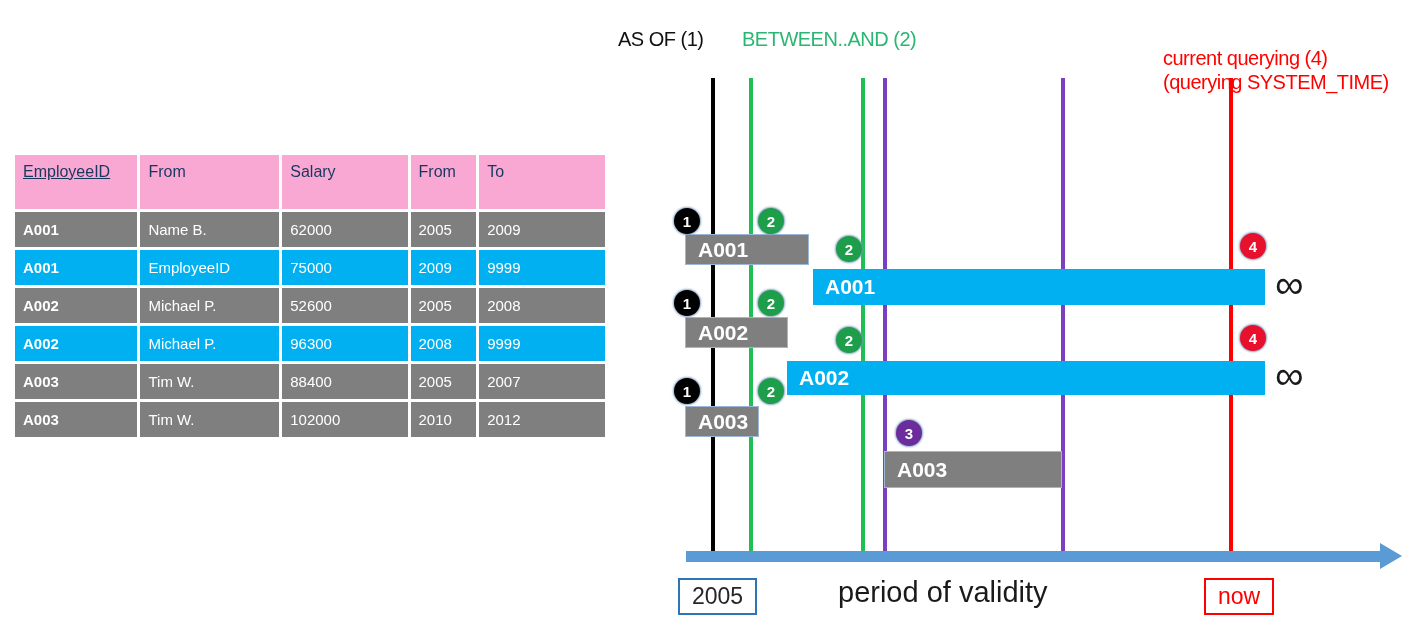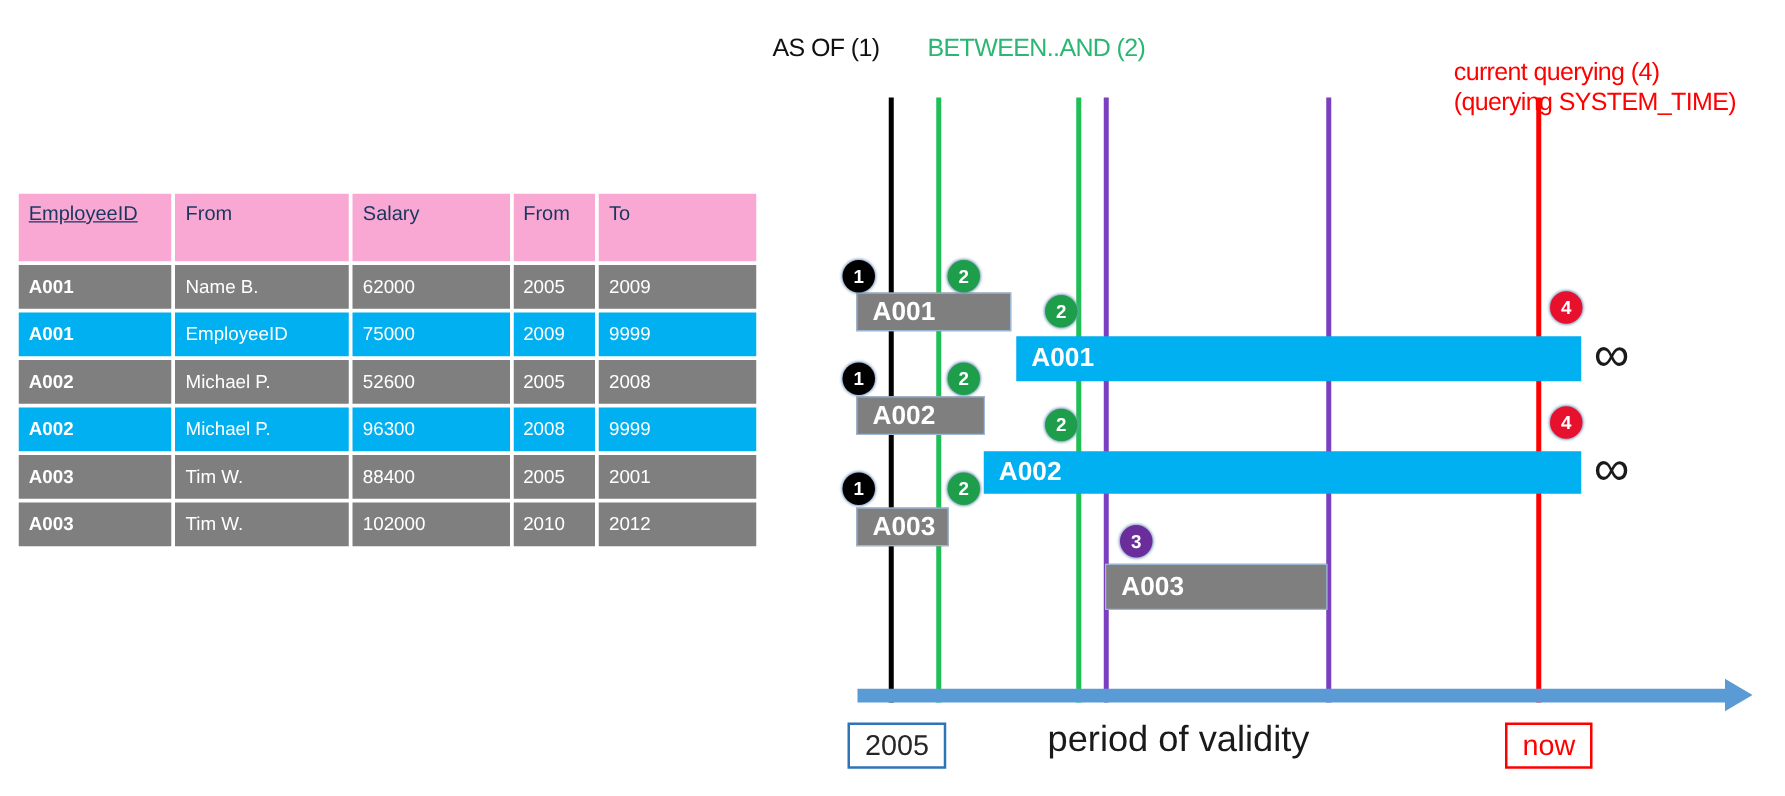--- a/index.html
+++ b/index.html
@@ -137,21 +137,21 @@
       <td>Michael P.</td>
       <td>96300</td>
       <td>2008</td>
       <td>9999</td>
     </tr>
     <tr class="gray">
       <td class="idcell">A003</td>
       <td>Tim W.</td>
       <td>88400</td>
       <td>2005</td>
-      <td>2001</td>
+      <td>2007</td>
     </tr>
     <tr class="gray">
       <td class="idcell">A003</td>
       <td>Tim W.</td>
       <td>102000</td>
       <td>2010</td>
       <td>2012</td>
     </tr>
   </tbody>
 </table>

